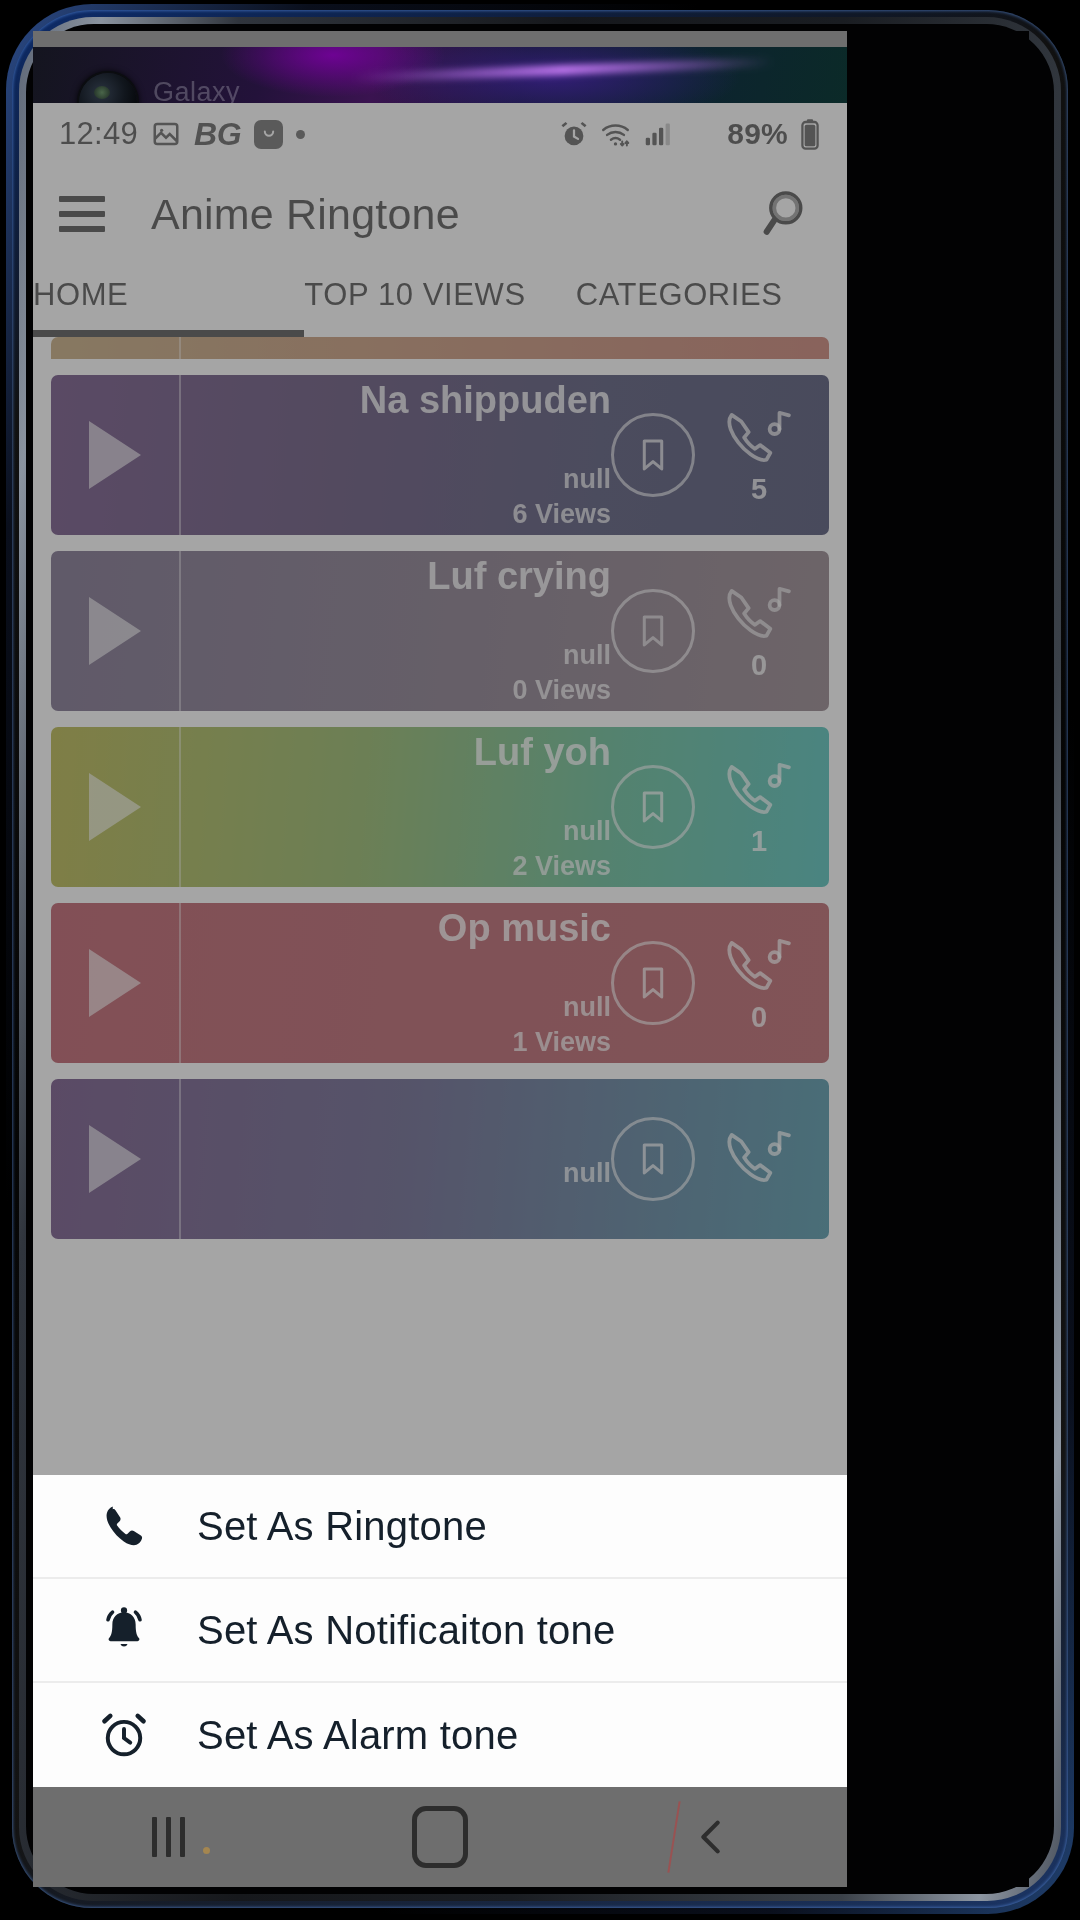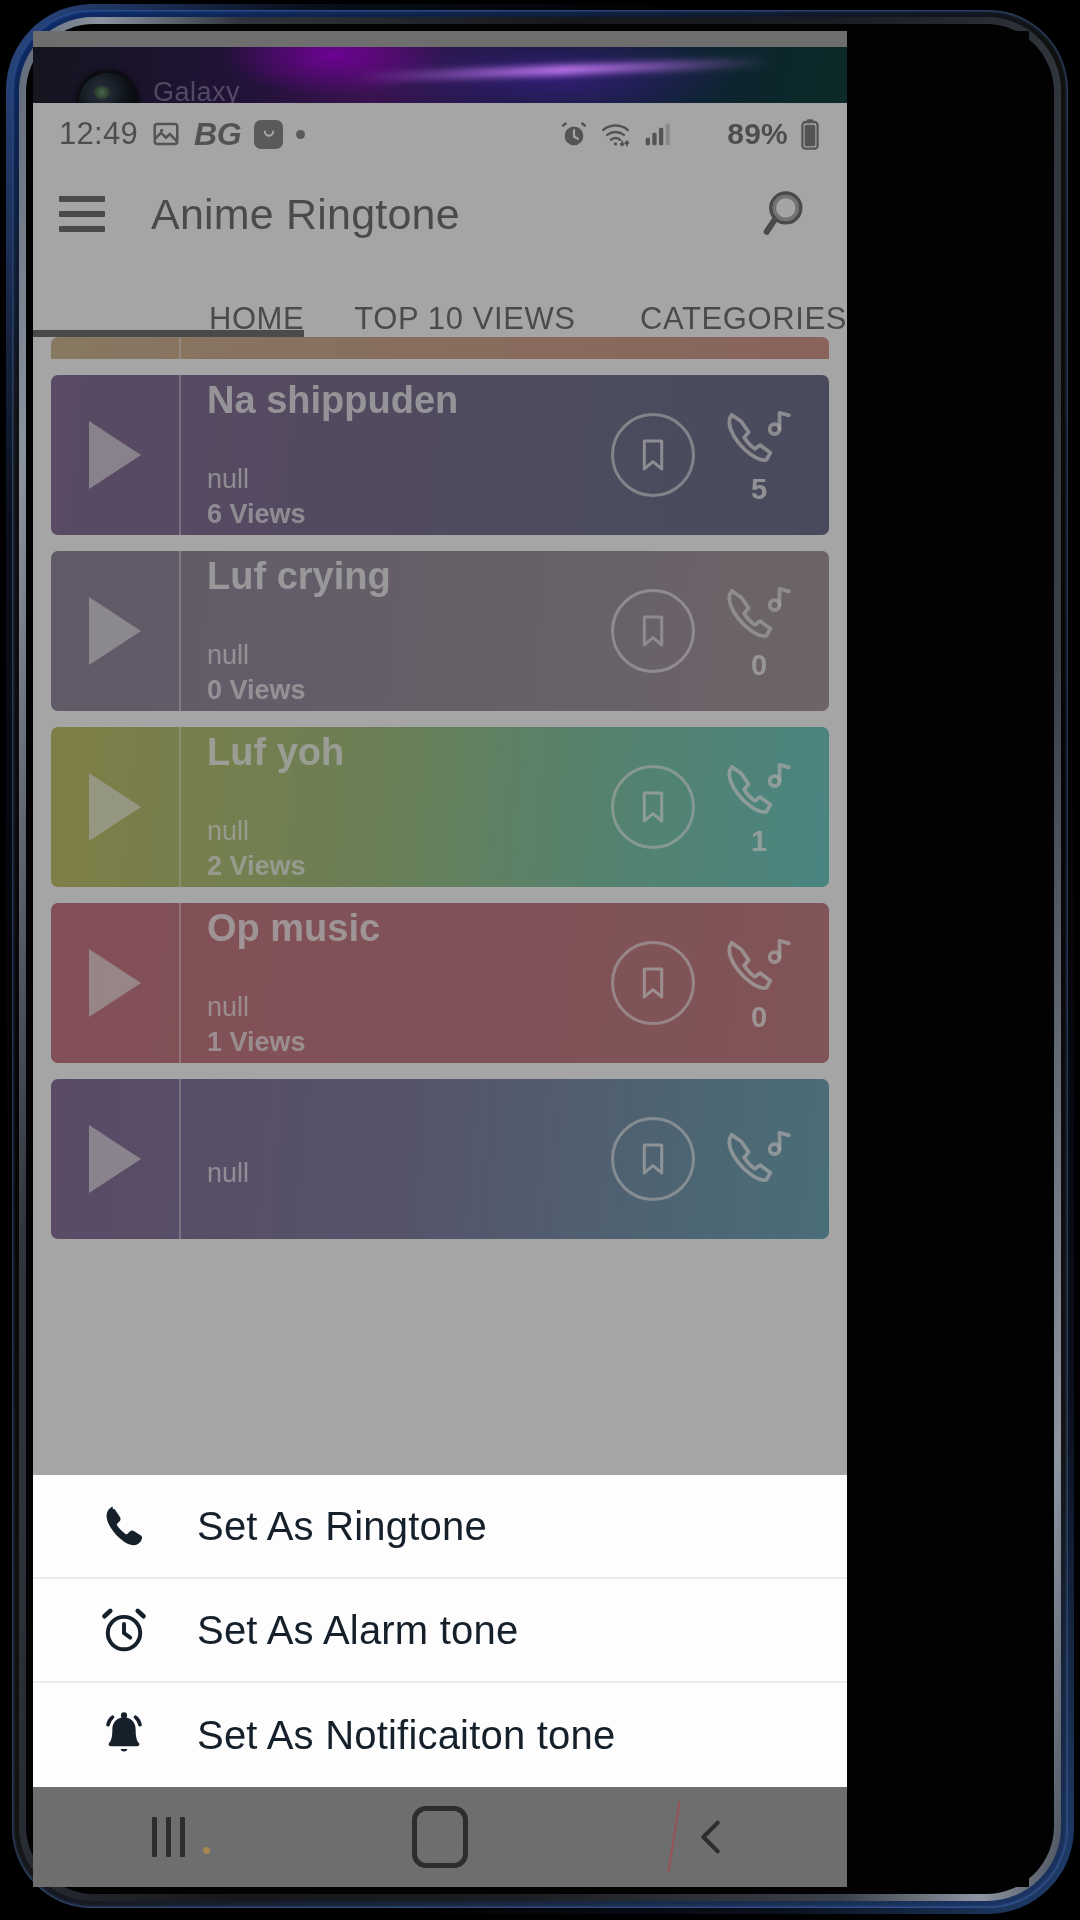--- a/index.html
+++ b/index.html
@@ -98,45 +98,45 @@
     margin-left:46px;font-size:43px;font-weight:500;color:#111;letter-spacing:.2px;
   }
   .search-btn{margin-left:auto;width:62px;height:62px;display:flex;align-items:center;justify-content:center;cursor:pointer;}
 
   
   .tabs{
     position:absolute;left:0;top:160px;width:814px;height:74px;background:#ffffff;
     display:flex;align-items:flex-end;
   }
   .tab{
-    flex:1;text-align:right;font-size:31px;font-weight:500;color:#111;
-    letter-spacing:.6px;padding-bottom:0;position:relative;cursor:pointer;
+    flex:1;text-align:left;font-size:31px;font-weight:500;color:#111;
+    letter-spacing:.6px;padding-bottom:24px;position:relative;cursor:pointer;
   }
   .tab.active:after{
     content:"";position:absolute;left:0;right:0;bottom:0;height:7px;background:#111;
   }
 
   
-  .list{position:absolute;left:0;top:234px;width:814px;height:1550px;overflow:hidden;background:#ffffff;}
+  .list{position:absolute;left:0;top:234px;width:814px;height:1550px;overflow:hidden;background:#ffffff;text-align:right;}
   .card{
     position:relative;height:160px;margin:0 18px 16px 18px;border-radius:7px;
     display:flex;align-items:stretch;overflow:hidden;cursor:pointer;
   }
   .card.peek-top{height:22px;margin-bottom:16px;border-radius:7px 7px 0 0;}
   .card-play{
     width:130px;display:flex;align-items:center;justify-content:center;
     border-right:2px solid rgba(255,255,255,.42);box-sizing:border-box;
   }
   .tri{
     width:0;height:0;border-left:52px solid rgba(255,255,255,.62);
     border-top:34px solid transparent;border-bottom:34px solid transparent;
   }
   .card-mid{flex:1;display:flex;flex-direction:column;justify-content:center;padding-left:26px;}
   .c-title{font-size:38px;font-weight:700;color:rgba(255,255,255,.80);line-height:1.06;margin-bottom:9px;}
-  .c-sub{font-size:27px;font-weight:400;color:rgba(255,255,255,.72);line-height:1.15;margin-top:34px;}
+  .c-sub{font-size:27px;font-weight:700;color:rgba(255,255,255,.72);line-height:1.15;margin-top:34px;}
   .c-views{font-size:27px;font-weight:700;color:rgba(255,255,255,.72);line-height:1.15;margin-top:4px;}
   .card-actions{display:flex;align-items:center;gap:28px;padding-right:34px;}
   .bm-circle{
     width:78px;height:78px;border-radius:50%;border:3px solid rgba(255,255,255,.62);
     display:flex;align-items:center;justify-content:center;cursor:pointer;
   }
   .ring-wrap{display:flex;flex-direction:column;align-items:center;cursor:pointer;}
   .ring-count{font-size:29px;font-weight:700;color:rgba(255,255,255,.78);margin-top:2px;}
 
   
@@ -404,40 +404,40 @@
         <div class="sheet-item">
           <span class="sheet-ic">
             <svg width="50" height="50" viewBox="0 0 24 24" fill="#15202b">
               <path d="M6.6 2.6C5.3 3.1 4.2 4.3 3.8 5.7c-.5 1.9.1 4.3 1.7 6.9 1.6 2.7 4 5.2 6.4 6.8 2.4 1.6 4.6 2.2 6.1 1.6 1.2-.5 2.2-1.6 2.6-2.9.2-.6 0-1.2-.5-1.5l-3.4-2.2c-.6-.4-1.4-.3-1.9.2l-1.1 1.1c-.3.3-.7.3-1 .1-1.5-1-3-2.5-4-4-.2-.3-.2-.7.1-1l1.1-1.1c.5-.5.6-1.3.2-1.9L7.9 4.4c-.3-.5-.8-.7-1.3-.5z"></path>
             </svg>
           </span>
           <span class="sheet-label">Set As Ringtone</span>
         </div>
         <div class="sheet-item">
           <span class="sheet-ic">
-            <svg width="50" height="52" viewBox="0 0 24 25" fill="none" stroke="#15202b" stroke-width="1.9" stroke-linecap="round">
-              <circle cx="12" cy="14" r="7.8" fill="none"></circle>
-              <path d="M12 9.6V14l3 2.2" fill="none"></path>
-              <path d="M5.4 3.3L2.6 5.9" stroke-width="2.2"></path>
-              <path d="M18.6 3.3l2.8 2.6" stroke-width="2.2"></path>
-            </svg>
-          </span>
-          <span class="sheet-label">Set As Alarm tone</span>
-        </div>
-        <div class="sheet-item">
-          <span class="sheet-ic">
             <svg width="50" height="52" viewBox="0 0 24 25" fill="none">
               <path d="M12 4c-3.3 0-5.6 2.5-5.6 5.8 0 3.6-.5 5.3-1.6 6.6-.5.6-.1 1.5.7 1.5h13c.8 0 1.2-.9.7-1.5-1.1-1.3-1.6-3-1.6-6.6C17.6 6.5 15.3 4 12 4z" fill="#15202b"></path>
               <circle cx="12" cy="3.1" r="1.5" fill="#15202b"></circle>
               <path d="M10.3 19.2a1.8 1.8 0 0 0 3.4 0z" fill="#15202b"></path>
               <path d="M4.3 7.6c.3-1.5 1.1-2.8 2.2-3.7" stroke="#15202b" stroke-width="1.7" stroke-linecap="round"></path>
               <path d="M19.7 7.6c-.3-1.5-1.1-2.8-2.2-3.7" stroke="#15202b" stroke-width="1.7" stroke-linecap="round"></path>
             </svg>
           </span>
           <span class="sheet-label">Set As Notificaiton tone</span>
+        </div>
+        <div class="sheet-item">
+          <span class="sheet-ic">
+            <svg width="50" height="52" viewBox="0 0 24 25" fill="none" stroke="#15202b" stroke-width="1.9" stroke-linecap="round">
+              <circle cx="12" cy="14" r="7.8" fill="none"></circle>
+              <path d="M12 9.6V14l3 2.2" fill="none"></path>
+              <path d="M5.4 3.3L2.6 5.9" stroke-width="2.2"></path>
+              <path d="M18.6 3.3l2.8 2.6" stroke-width="2.2"></path>
+            </svg>
+          </span>
+          <span class="sheet-label">Set As Alarm tone</span>
         </div>
       </div>
 
       <div class="navbar">
         <div class="nav-btn">
           <span class="nav-recents">
               <i></i>
               <i></i>
               <i></i>
             </span>

